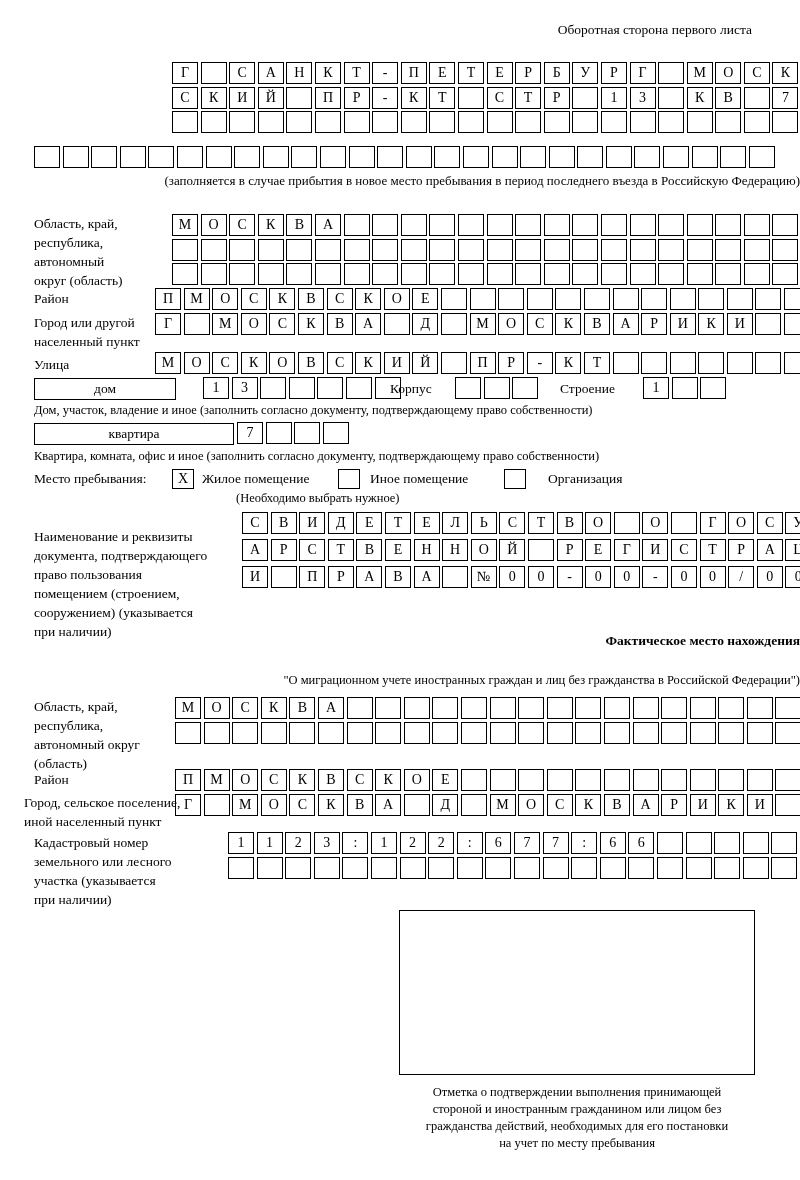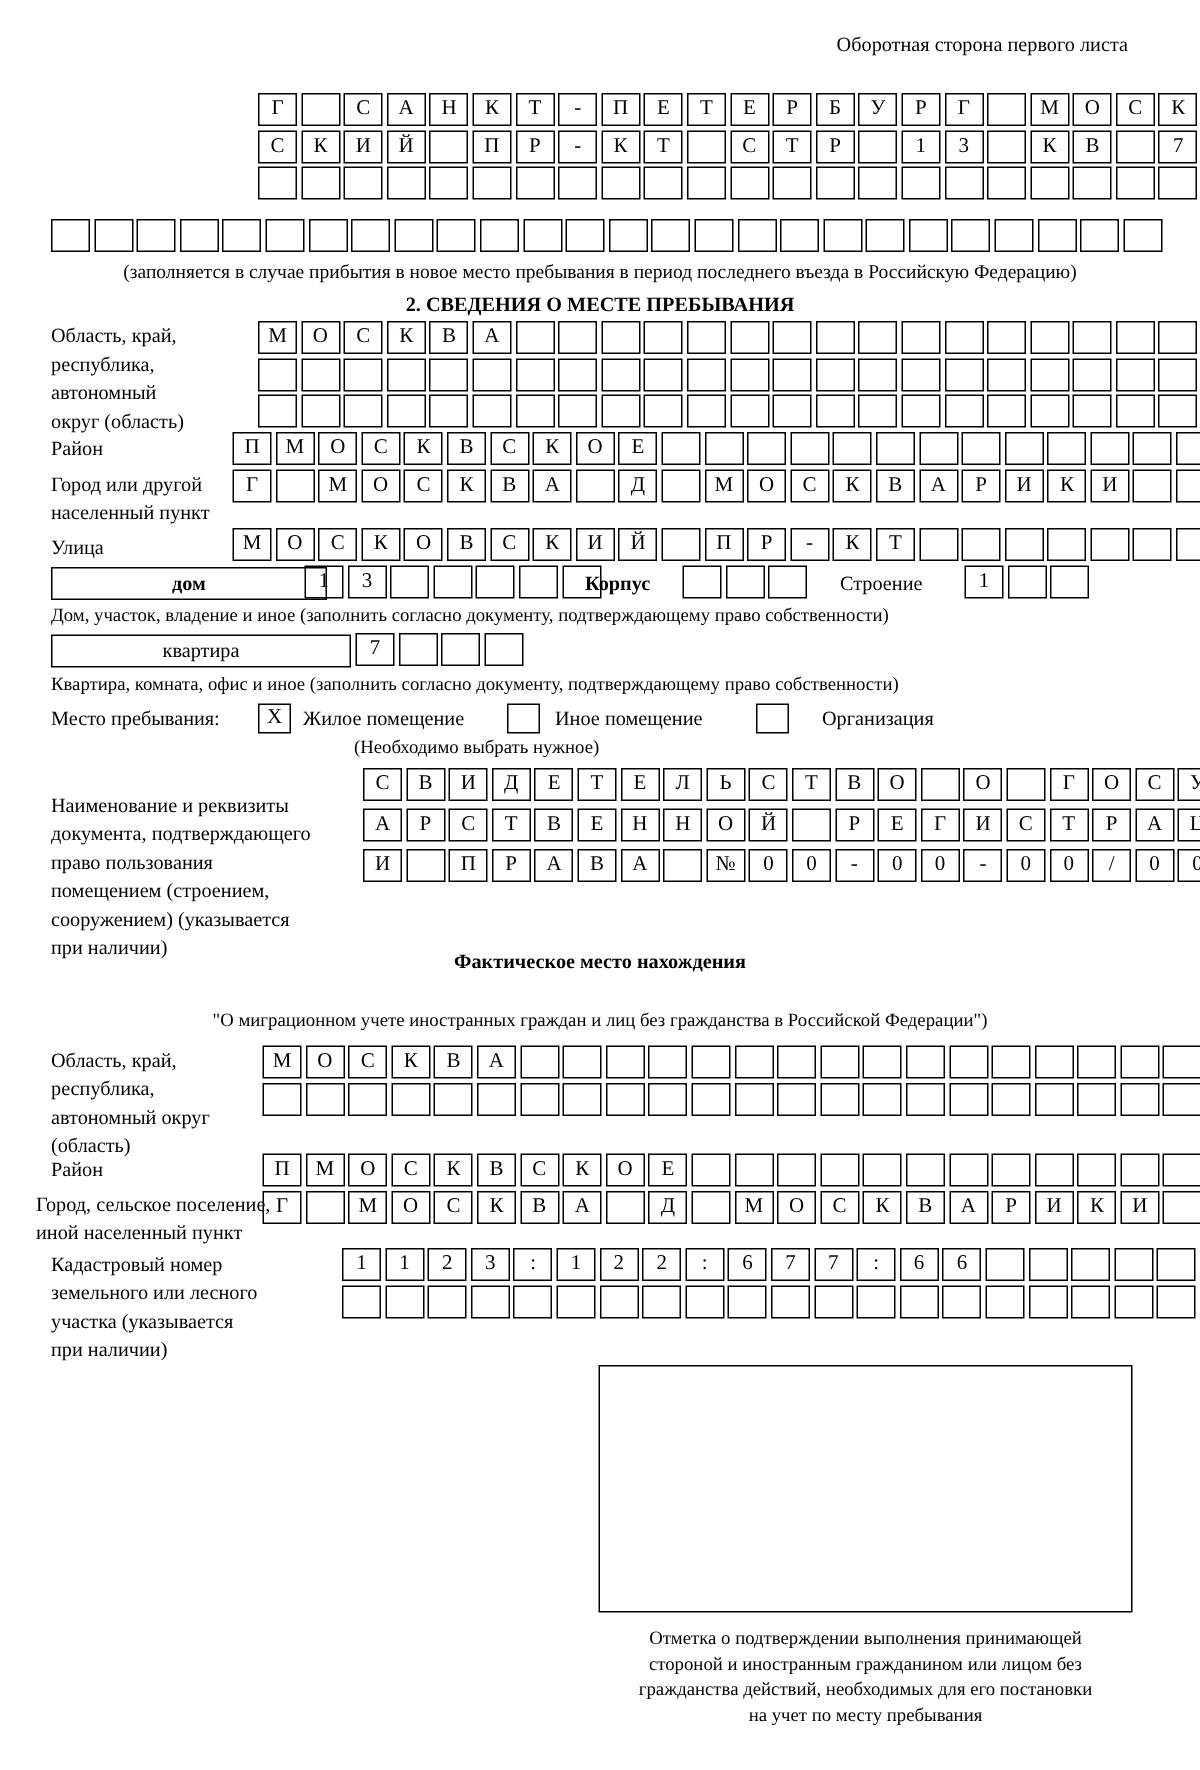--- a/index.html
+++ b/index.html
@@ -29,21 +29,21 @@
   }
   .lbl {
     position: absolute;
     font-size: 13.5px;
     line-height: 19px;
     white-space: pre-line;
   }
   .lbl.small { font-size: 12.5px; }
   .center {
     position: absolute;
-    text-align: center;
+    text-align: right;
     font-size: 13px;
     line-height: 17px;
     width: 100%;
     left: 0;
   }
   .bold { font-weight: bold; }
   .boxrow {
     position: absolute;
     display: flex;
   }
@@ -203,21 +203,20 @@
         <div class="cell" style="width: 26px;"></div>
         <div class="cell" style="width: 26px;"></div>
         <div class="cell" style="width: 26px;"></div>
         <div class="cell" style="width: 26px;"></div>
         <div class="cell" style="width: 26px;"></div>
       </div>
     </div>
 
   <div class="center" style="top:172px;">(заполняется в случае прибытия в новое место пребывания в период последнего въезда в Российскую Федерацию)</div>
 
-  <div class="center bold" style="top:194px; font-size:13.5px;">2. СВЕДЕНИЯ О МЕСТЕ ПРЕБЫВАНИЯ</div>
 
   <div class="lbl" style="left:34px; top:214px;">Область, край,
 республика,
 автономный
 округ (область)</div>
   <div id="s2-region">
       <div class="boxrow" style="left: 172px; top: 214px;">
         <div class="cell">М</div>
         <div class="cell">О</div>
         <div class="cell">С</div>
@@ -372,33 +371,33 @@
         <div class="cell"></div>
         <div class="cell"></div>
         <div class="cell"></div>
         <div class="cell"></div>
         <div class="cell"></div>
         <div class="cell"></div>
         <div class="cell"></div>
       </div>
     </div>
 
-  <div class="wide-field" style="left:34px; top:378px; width:184px;font-weight:bold;">дом</div>
+  <div class="wide-field" style="left:34px; top:378px; width:142px;">дом</div>
   <div id="s2-house">
       <div class="boxrow" style="left: 203px; top: 377px;">
         <div class="cell">1</div>
         <div class="cell">3</div>
         <div class="cell"></div>
         <div class="cell"></div>
         <div class="cell"></div>
         <div class="cell"></div>
         <div class="cell"></div>
       </div>
     </div>
-  <div class="inline-lbl" style="left:390px; top:381px;font-weight:bold;">Корпус</div>
+  <div class="inline-lbl" style="left:390px; top:381px;">Корпус</div>
   <div id="s2-korpus">
       <div class="boxrow" style="left: 455px; top: 377px;">
         <div class="cell"></div>
         <div class="cell"></div>
         <div class="cell"></div>
       </div>
     </div>
   <div class="inline-lbl" style="left:560px; top:381px;">Строение</div>
   <div id="s2-stroenie">
       <div class="boxrow" style="left: 643px; top: 377px;">

